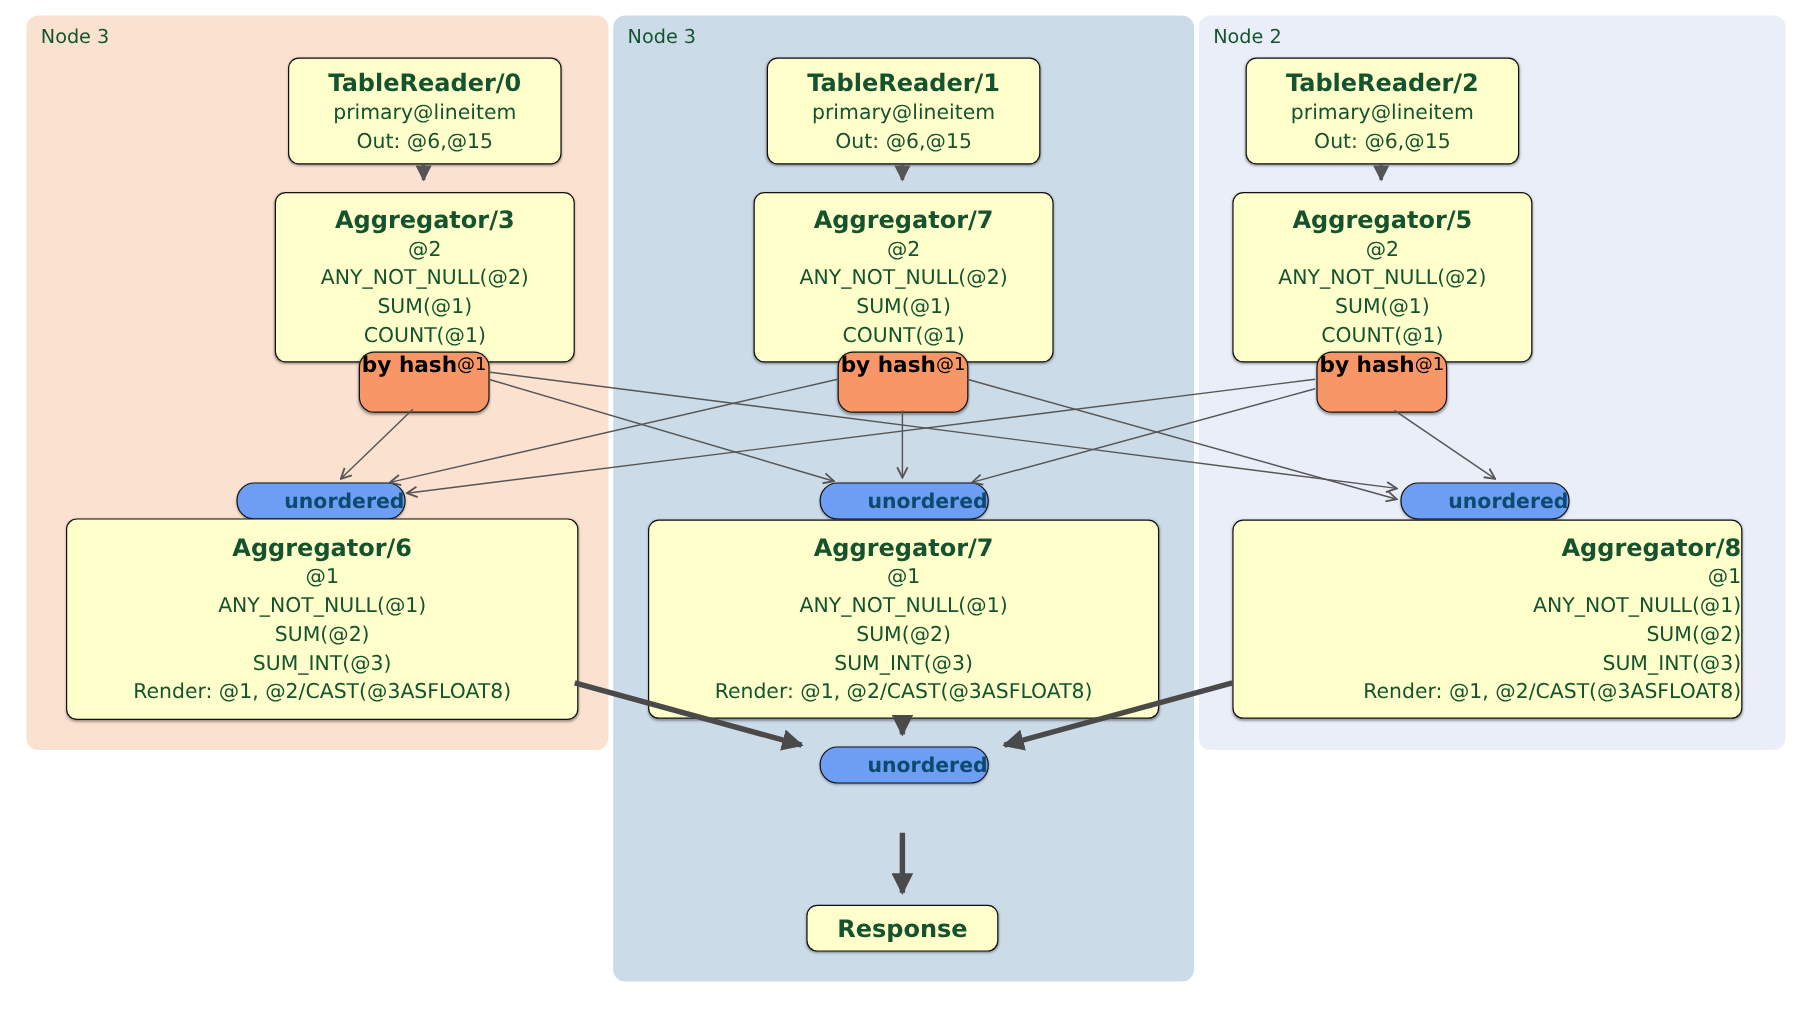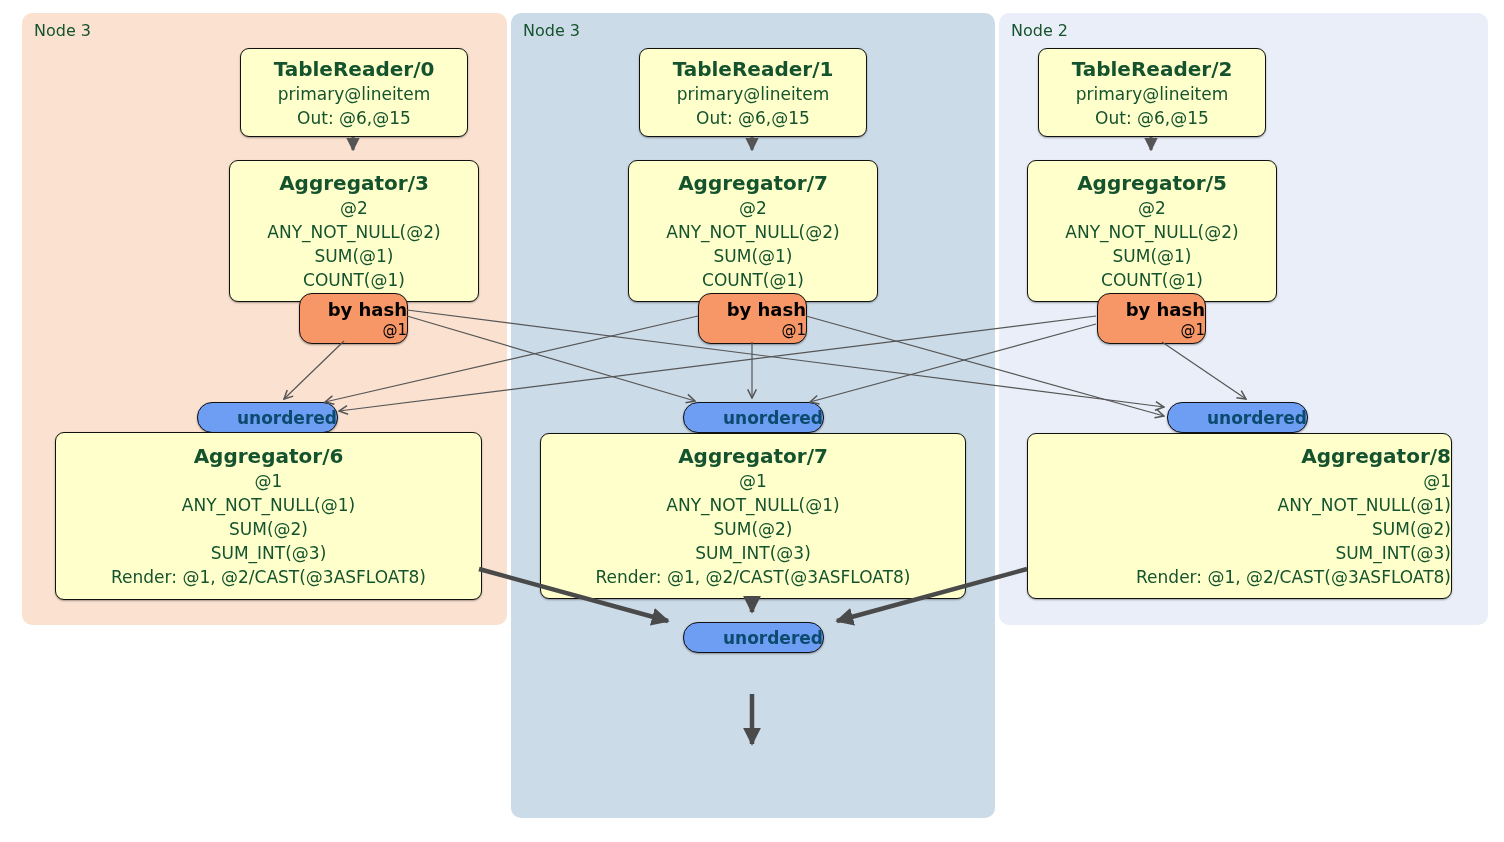--- a/index.html
+++ b/index.html
@@ -21,21 +21,21 @@
     border-radius:9px; box-shadow:0 1px 2px rgba(0,0,0,.35);
     display:flex; flex-direction:column; align-items:center; justify-content:center;
     text-align:center; color:#14532d;
   }
   .pbox-title { font-weight:bold; font-size:20px; line-height:26px; white-space:nowrap; }
   .pbox-line  { font-size:17px; line-height:24px; white-space:nowrap; }
   .router {
     position:absolute; z-index:2;
     background:var(--router-bg); border:1.5px solid var(--box-border);
     border-radius:13px; box-shadow:0 1px 2px rgba(0,0,0,.35);
-    display:flex; flex-direction:column; align-items:flex-end; justify-content:center;
+    display:flex; flex-direction:row; align-items:flex-start; justify-content:center;
     text-align:center; color:#000;
   }
   .router-title { font-weight:bold; font-size:18px; line-height:22px; }
   .router-detail { font-size:15px; line-height:18px; }
   .sync {
     position:absolute; z-index:2;
     background:var(--sync-bg); border:1.5px solid var(--box-border);
     border-radius:15px; box-shadow:0 1px 2px rgba(0,0,0,.35);
     display:flex; align-items:center; justify-content:flex-end;
     font-weight:bold; font-size:17px; color:#0c4a6e;
@@ -141,20 +141,23 @@
     <div class="pbox-line">@1</div>
     <div class="pbox-line">ANY_NOT_NULL(@1)</div>
     <div class="pbox-line">SUM(@2)</div>
     <div class="pbox-line">SUM_INT(@3)</div>
     <div class="pbox-line">Render: @1, @2/CAST(@3ASFLOAT8)</div>
   </div>
 
   <div class="sync" style="left:683px; top:622px; width:139px; height:29px;">
     <span>unordered</span>
   </div>
+  <div class="pbox" style="left:672px; top:754px; width:158px; height:37px;">
+    <div class="pbox-title">Response</div>
+  </div>
 
   <svg class="edges" width="1504" height="842" viewBox="0 0 1504 842">
     <defs>
       <marker id="mthin" viewBox="0 0 10 10" refX="9" refY="5" markerWidth="9" markerHeight="9" orient="auto">
         <path d="M1,1 L9,5 L1,9" fill="none" stroke="#555555" stroke-width="1.4"></path>
       </marker>
       <marker id="mmid" viewBox="0 0 10 10" refX="9" refY="5" markerWidth="4.5" markerHeight="4.5" orient="auto">
         <path d="M0,0 L10,5 L0,10 z" fill="#555555"></path>
       </marker>
       <marker id="mthick" viewBox="0 0 10 10" refX="9" refY="5" markerWidth="4" markerHeight="4" orient="auto">

